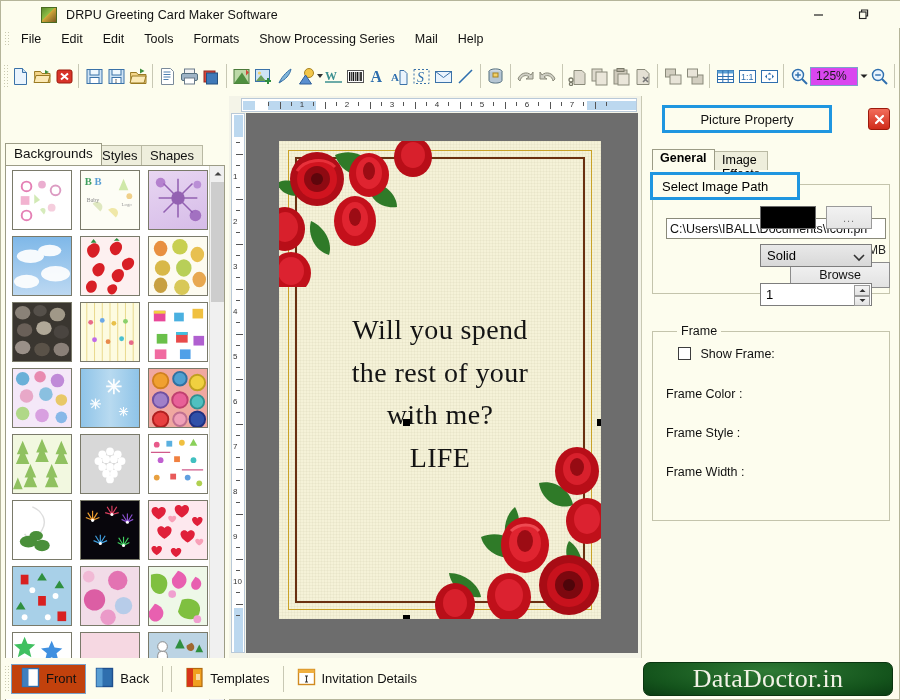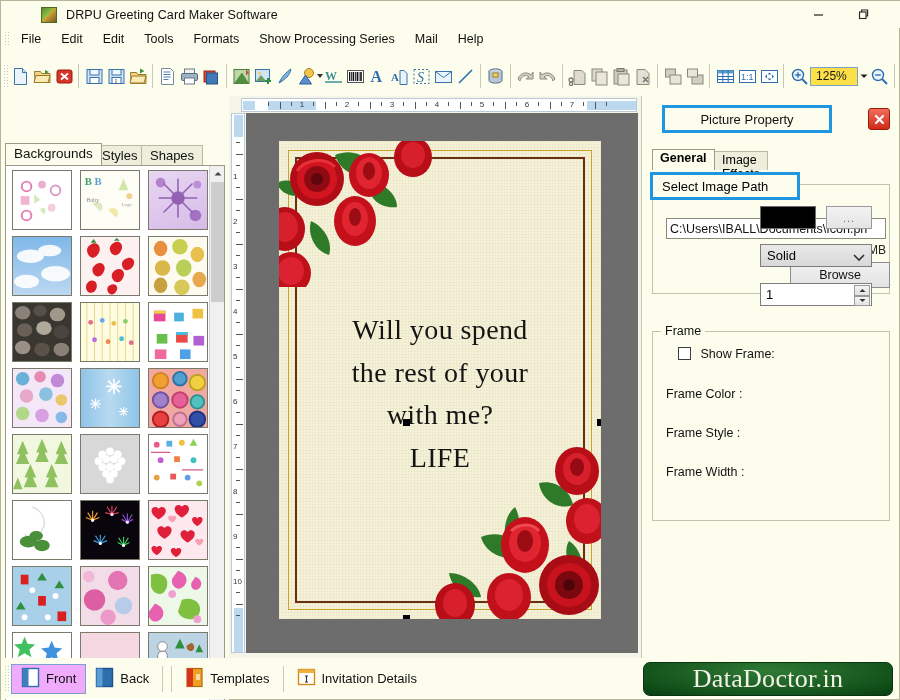--- a/index.html
+++ b/index.html
@@ -37,21 +37,21 @@
   #toolbar { position:absolute; left:0; top:57px; width:898px; height:36px;
              background:#fdfdee; display:flex; align-items:center; }
   #tb-grip { width:7px; height:24px; margin-left:2px;
              background-image:radial-gradient(#c9c9b0 40%, transparent 41%);
              background-size:3px 3px; }
   .tbtn { width:25px; height:30px; display:flex; align-items:center; justify-content:center;
           position:relative; }
   .tsep { width:2px; height:24px; border-left:1px solid #c8c8b4; margin:0 3px; }
   .tiny-caret { width:0;height:0;border-left:3px solid transparent;border-right:3px solid transparent;
                 border-top:4px solid #333; margin-left:-2px; align-self:center; }
-  #zoombox { width:54px; height:19px; background:#fde047; border:1px solid #7ba2c9;
+  #zoombox { width:54px; height:19px; background:#d946ef; border:1px solid #7ba2c9;
              display:flex; align-items:center; justify-content:flex-start;
              padding-left:5px; font-size:12px; color:#1a1a1a; }
   #zoomcaret { width:12px; height:19px; display:flex; align-items:center; justify-content:center; }
 
   
   #leftpanel { position:absolute; left:0; top:95px; width:228px; height:562px;
                background:#fdfdee;margin-top:47px; }
   #ltabs { position:relative; height:22px; margin-left:4px; }
   .ltab { position:absolute; top:2px; height:20px; padding:2px 8px 0 8px;
           font-size:13px; background:#eeeedc; border:1px solid #b9b9a3;
@@ -110,21 +110,21 @@
               border-radius:3px; background:linear-gradient(#f26d5b,#d02b1a);
               border:1px solid #9c1a0c; display:flex; align-items:center;
               justify-content:center; color:#fff; font-size:14px; font-weight:bold; }
   #rtabs { position:absolute; left:10px; top:53px; height:21px; }
   .rtab { position:absolute; top:2px; height:19px; padding:1px 7px 0 7px; font-size:12.5px;
           background:#eeeedc; border:1px solid #b9b9a3; border-bottom:none; }
   .rtab.active { top:0; height:21px; background:#fdfdee; font-weight:bold;
                  border-color:#9c9c86; z-index:3; }
   .gbox { position:absolute; background:#fdfdee; border:1px solid #c4c4ac; }
   .glabel { position:absolute; background:#fdfdee; padding:0 4px; font-size:12.5px;
-            color:#111; top:-8px; left:8px; }
+            color:#111; top:-8px; left:24px; }
   #sip-hl { position:absolute; left:8px; top:76px; width:150px; height:28px;
             border:3px solid #1f96e0; background:#fdfdee; display:flex; align-items:center;
             padding-left:9px; font-size:13px; z-index:4; }
   #pathfield { position:absolute; left:24px; top:122px; width:220px; height:21px;
                background:#fff; border:1px solid #8a8a7a; display:flex; align-items:center;
                padding-left:3px; font-size:12.5px; color:#111; overflow:hidden;
                white-space:nowrap; }
   #maxsize { position:absolute; right:13px; top:147px; font-size:12px; color:#222; }
   .pbtn { position:absolute; height:26px; background:linear-gradient(#f2f2f2,#e2e2e2);
           border:1px solid #8c8c8c; display:flex; align-items:center; justify-content:center;
@@ -151,21 +151,21 @@
                display:flex; align-items:center; justify-content:center; font-size:7px; color:#333; }
 
   
   #bottombar { position:absolute; left:0; top:657px; width:898px; height:41px;
                background:#fdfdee; display:flex; align-items:center; }
   #bgrip { width:7px; height:28px; margin-left:3px;
            background-image:radial-gradient(#c9c9b0 40%, transparent 41%);
            background-size:3px 3px; }
   .bbtn { height:30px; display:flex; align-items:center; gap:6px; padding:0 9px;
           font-size:13px; color:#111; }
-  .bbtn.active { background:#f0abfc; border:1px solid #7ba2c9; }
+  .bbtn.active { background:#c2410c; border:1px solid #7ba2c9; }
   .bsep { width:1px; height:26px; background:#c8c8b4; margin:0 4px; }
   #brand { position:absolute; right:6px; top:661px; width:250px; height:34px;
            border-radius:7px; background:radial-gradient(ellipse at 50% 25%,#2f7a35 0%,#14541c 70%,#0b3d13 100%);
            border:1px solid #0a3510; display:flex; align-items:center; justify-content:center;
            color:#f2f2e6; font-family:"Liberation Serif", serif; font-size:26px;
            letter-spacing:.3px; }
 </style>
 </head>
 <body>
 

